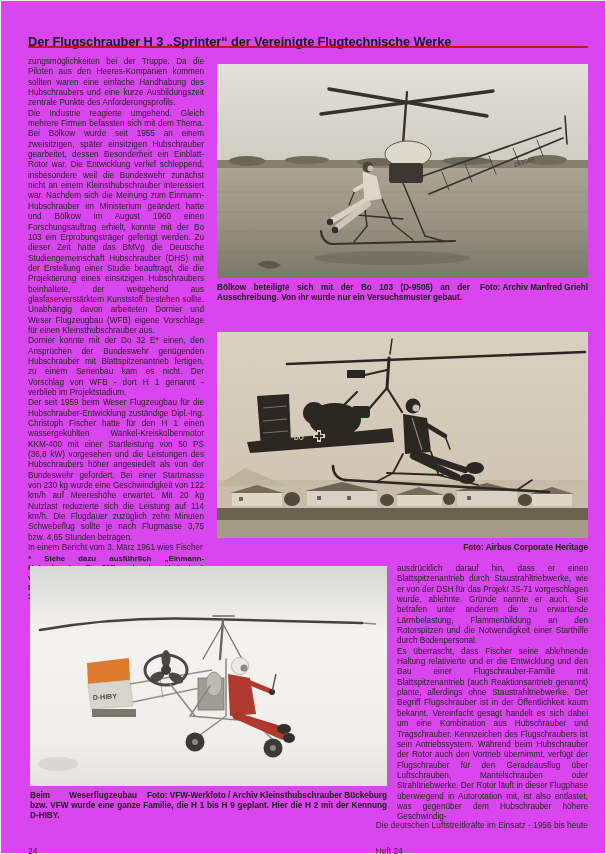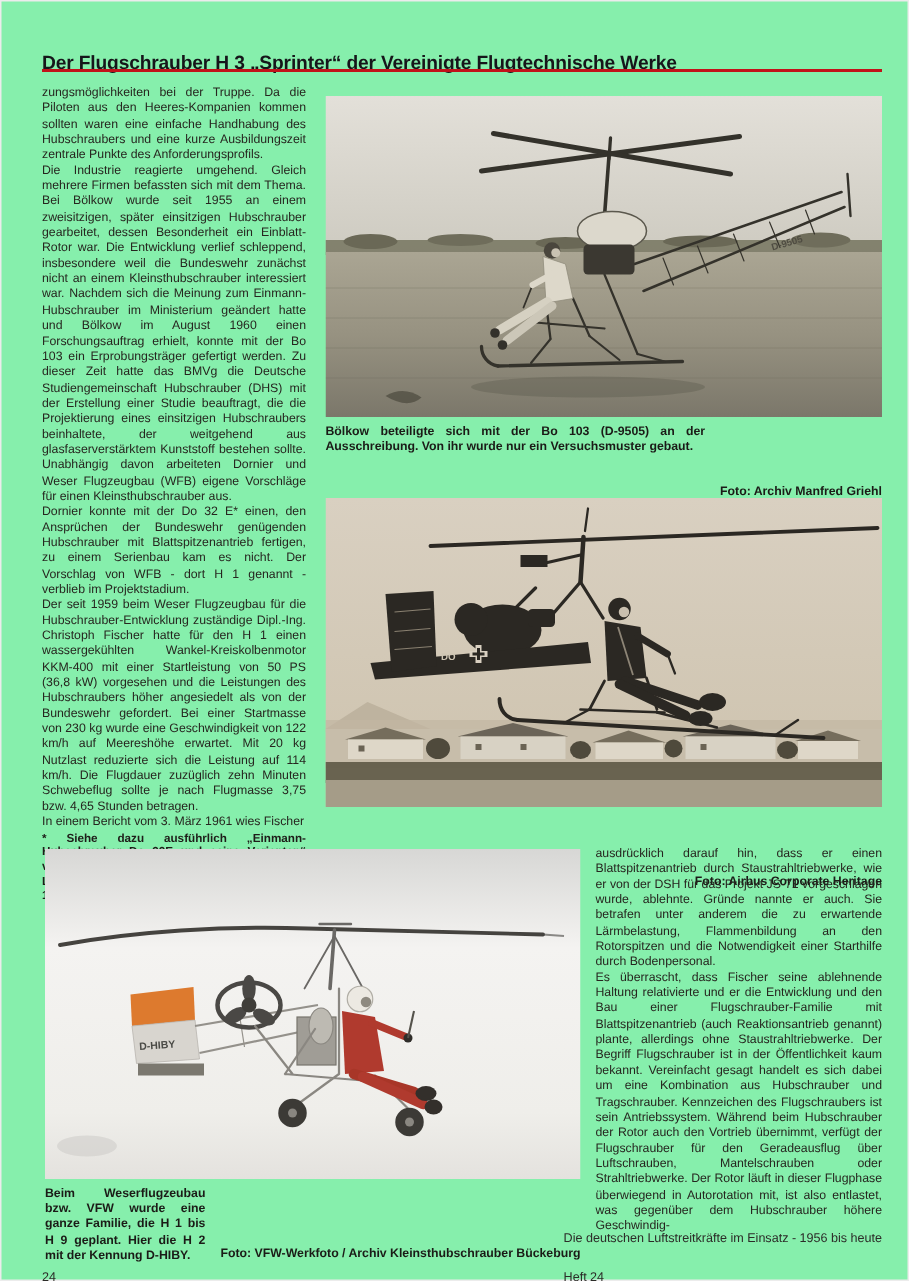--- a/index.html
+++ b/index.html
@@ -1,17 +1,17 @@
 <!DOCTYPE html>
 <html lang="de"><head>
 <meta charset="utf-8">
 <style>
   html,body{margin:0;padding:0;background:#ffffff;}
   .page{
-    position:relative;width:606px;height:854px;background:#86efac;
+    position:relative;width:606px;height:854px;background:#d946ef;
     font-family:"Liberation Sans","DejaVu Sans",sans-serif;color:#23231f;
     overflow:hidden;box-shadow:inset 0 0 0 1px #ececec;
   }
   .title{
     position:absolute;left:28px;top:25px;width:566px;
     font-size:12.8px;font-weight:bold;color:#16161a;letter-spacing:-0.1px;
     white-space:nowrap;
   }
   .title-rule{
     position:absolute;left:28px;top:46px;width:560px;height:2px;background:#c2121a;
@@ -28,21 +28,21 @@
   }
   .figure{position:absolute;}
   .figure svg{display:block;}
   .fig1{left:217px;top:64px;width:371px;}
   .fig2{left:217px;top:332px;width:371px;}
   .fig3{left:30px;top:566px;width:357px;}
   .caption{
     margin-top:5px;font-size:8.2px;line-height:10.2px;font-weight:bold;
     color:#1b1b17;text-align:justify;
   }
-  .credit{float:right;padding-left:10px;margin-top:40px;}
+  .credit{float:right;padding-left:10px;}
   .pagefooter{
     position:absolute;left:28px;top:820px;width:560px;
     display:flex;justify-content:space-between;align-items:flex-end;
     font-size:8.4px;color:#2c2c28;
   }
   .footer-right{display:flex;gap:16px;flex-direction:column;}
   svg text{font-family:"Liberation Sans","DejaVu Sans",sans-serif;}
 </style>
 </head>
 <body>

